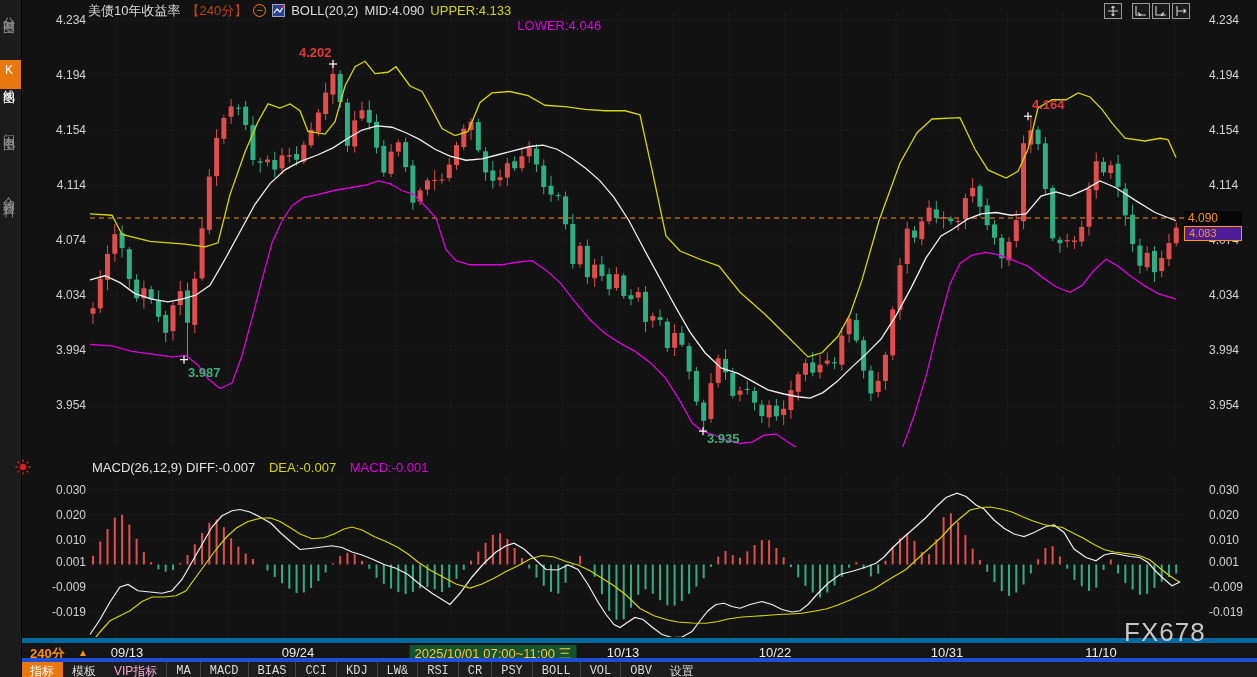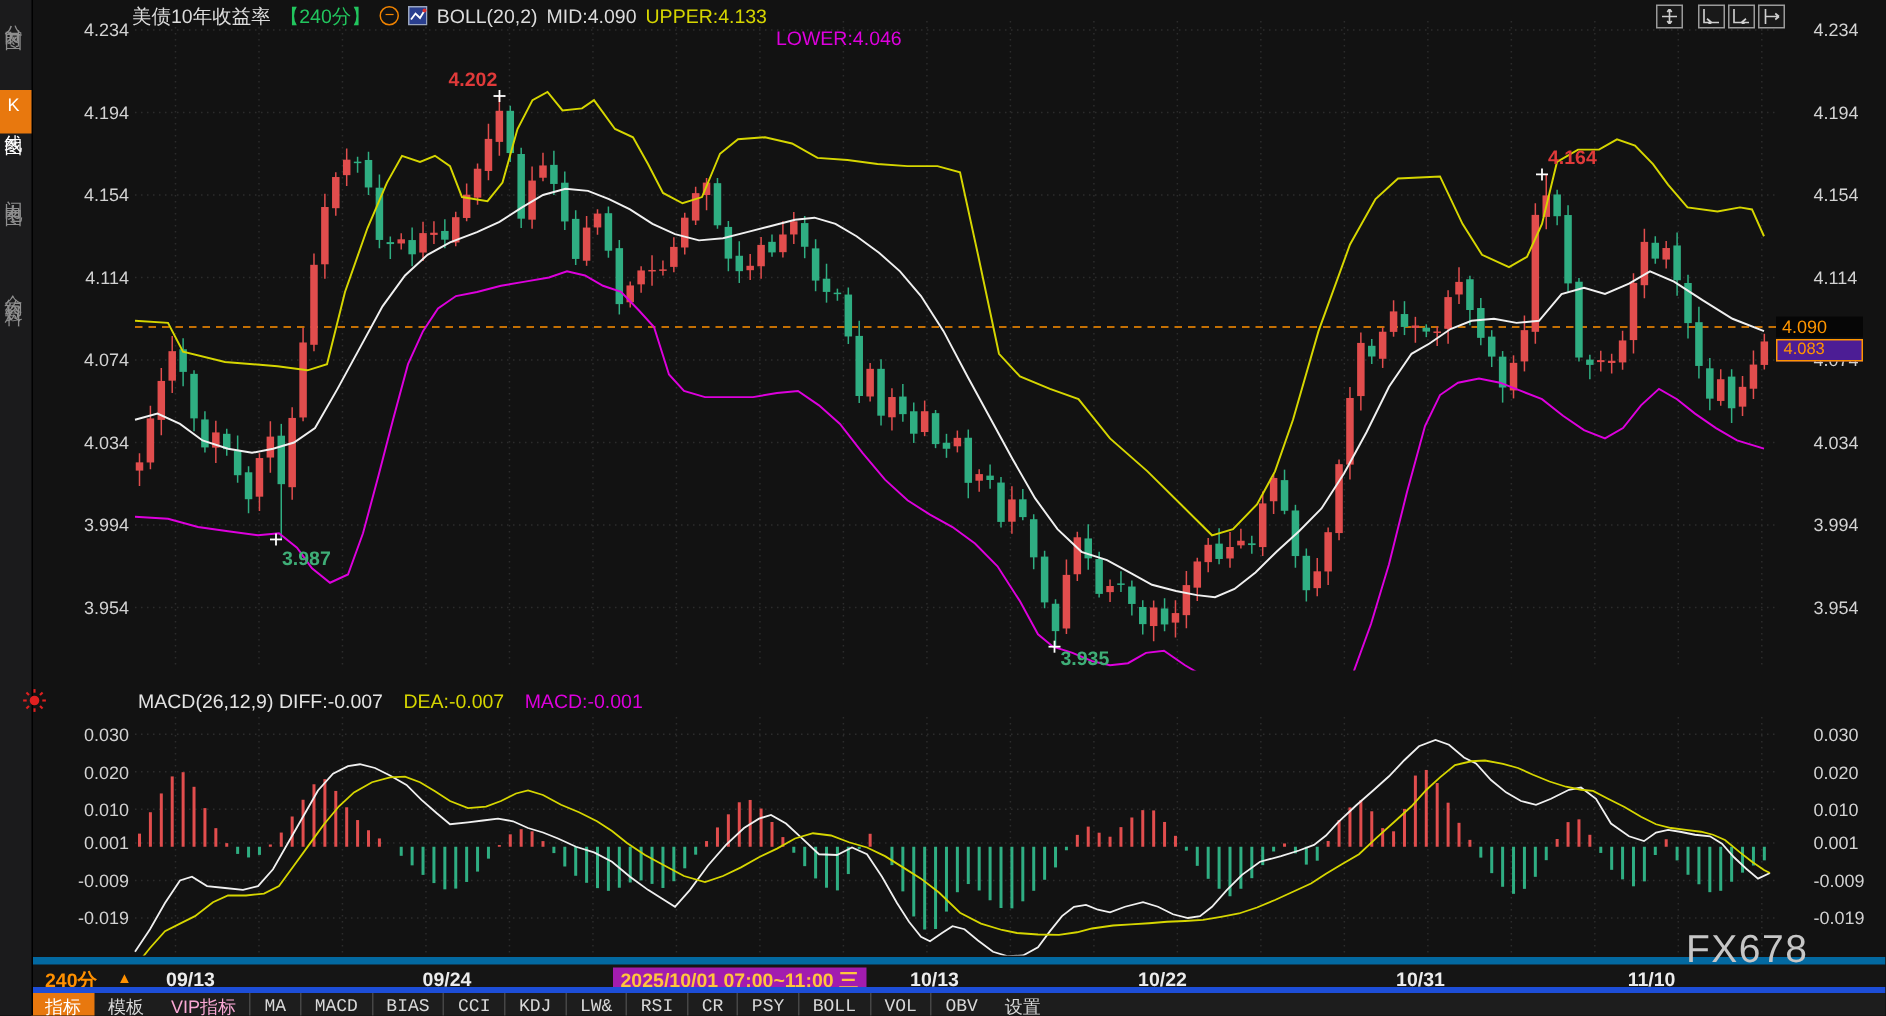--- a/index.html
+++ b/index.html
@@ -7,21 +7,21 @@
        font-family:"Liberation Sans",sans-serif;-webkit-font-smoothing:antialiased;}
   .app{position:absolute;inset:0;}
   #plot{position:absolute;left:0;top:0;z-index:1;pointer-events:none;}
   .sidebar{position:absolute;left:0;top:0;width:21px;height:677px;background:#1b1b1c;
            border-right:1px solid #000;z-index:4;}
   .side-item{position:absolute;left:0;width:21px;writing-mode:vertical-lr;text-orientation:upright;
              color:#8f8f8f;font-size:12px;letter-spacing:3px;text-align:center;cursor:pointer;padding:3px 0;}
   .side-item.active{background:#e8780e;color:#fff;}
   .chart-header{position:absolute;left:88px;top:3px;height:15px;z-index:3;font-size:13px;
                 color:#dcdcdc;white-space:nowrap;display:flex;align-items:center;gap:6px;}
-  .period{color:#22c55e;}
+  .period{color:#c2410c;}
   .ocirc{display:inline-flex;width:11px;height:11px;border:1px solid #f08300;border-radius:50%;
          color:#f08300;font-size:11px;line-height:9px;align-items:center;justify-content:center;}
   .boll-upper{color:#d6d600;}
   .boll-lower{color:#dd00dd;margin-top:29px;}
   .hicons{position:absolute;left:1104px;top:3px;z-index:3;display:flex;gap:2px;}
   .hicon{width:16px;height:14px;border:1px solid #9a9a9a;background:#191919;display:flex;
          align-items:center;justify-content:center;cursor:pointer;}
   .hicon:first-child{margin-right:8px;}
   .ylab{position:absolute;font-size:12px;color:#d2d2d2;z-index:2;line-height:14px;}
   .ylab.left{left:30px;width:56px;text-align:right;}
@@ -30,23 +30,23 @@
   .macd-header .dea{color:#d6d600;margin-left:10px;text-align:right;}
   .macd-header .macdv{color:#dd00dd;margin-left:10px;}
   .tagline{position:absolute;left:1184px;top:211px;width:54px;height:14px;background:#060606;
            color:#ff9500;font-size:12px;line-height:14px;padding-left:4px;z-index:3;}
   .taglast{position:absolute;left:1184px;top:226px;width:52px;height:13px;background:#4c1d95;
            border:1px solid #ff9500;color:#ff9500;font-size:11px;line-height:13px;padding-left:4px;z-index:3;}
   .time-axis{position:absolute;left:21px;right:0;top:638px;height:20px;background:#151515;
              border-top:5px solid #0369a1;z-index:2;}
   .ta-period{position:absolute;left:9px;top:2px;color:#ff9000;font-weight:bold;font-size:13px;}
   .ta-arrow{position:absolute;left:57px;top:4px;color:#ff9000;font-size:10px;}
-  .tick{position:absolute;top:2px;transform:translateX(-50%);color:#ececec;font-weight:bold;
+  .tick{position:absolute;top:2px;transform:translateX(-50%);color:#ececec;font-weight:normal;
         font-size:13px;white-space:nowrap;}
-  .tick.hl{background:#a21caf;color:#ffc53d;padding:0 5px;}
+  .tick.hl{background:#14532d;color:#ffc53d;padding:0 5px;}
   .toolbar{position:absolute;left:21px;right:0;top:658px;height:19px;background:#1d1d1d;
            border-top:4px solid #1d4ed8;display:flex;z-index:2;}
   .tbtn{font-size:12px;color:#d8d8d8;padding:0 9px;line-height:18px;cursor:pointer;white-space:nowrap;}
   .tbtn.mono{font-family:"Liberation Mono",monospace;border-left:1px solid #464646;}
   .tbtn.mono:last-of-type{border-right:1px solid #464646;}
   .tbtn.active{background:#e8780e;color:#fff;}
   .tbtn.vip{color:#f9a8d4;}
   .watermark{position:absolute;left:1124px;top:617px;font-size:26px;color:#c6c6c6;
              letter-spacing:1px;z-index:5;}
   .alert-ic{position:absolute;left:14px;top:458px;z-index:5;}

